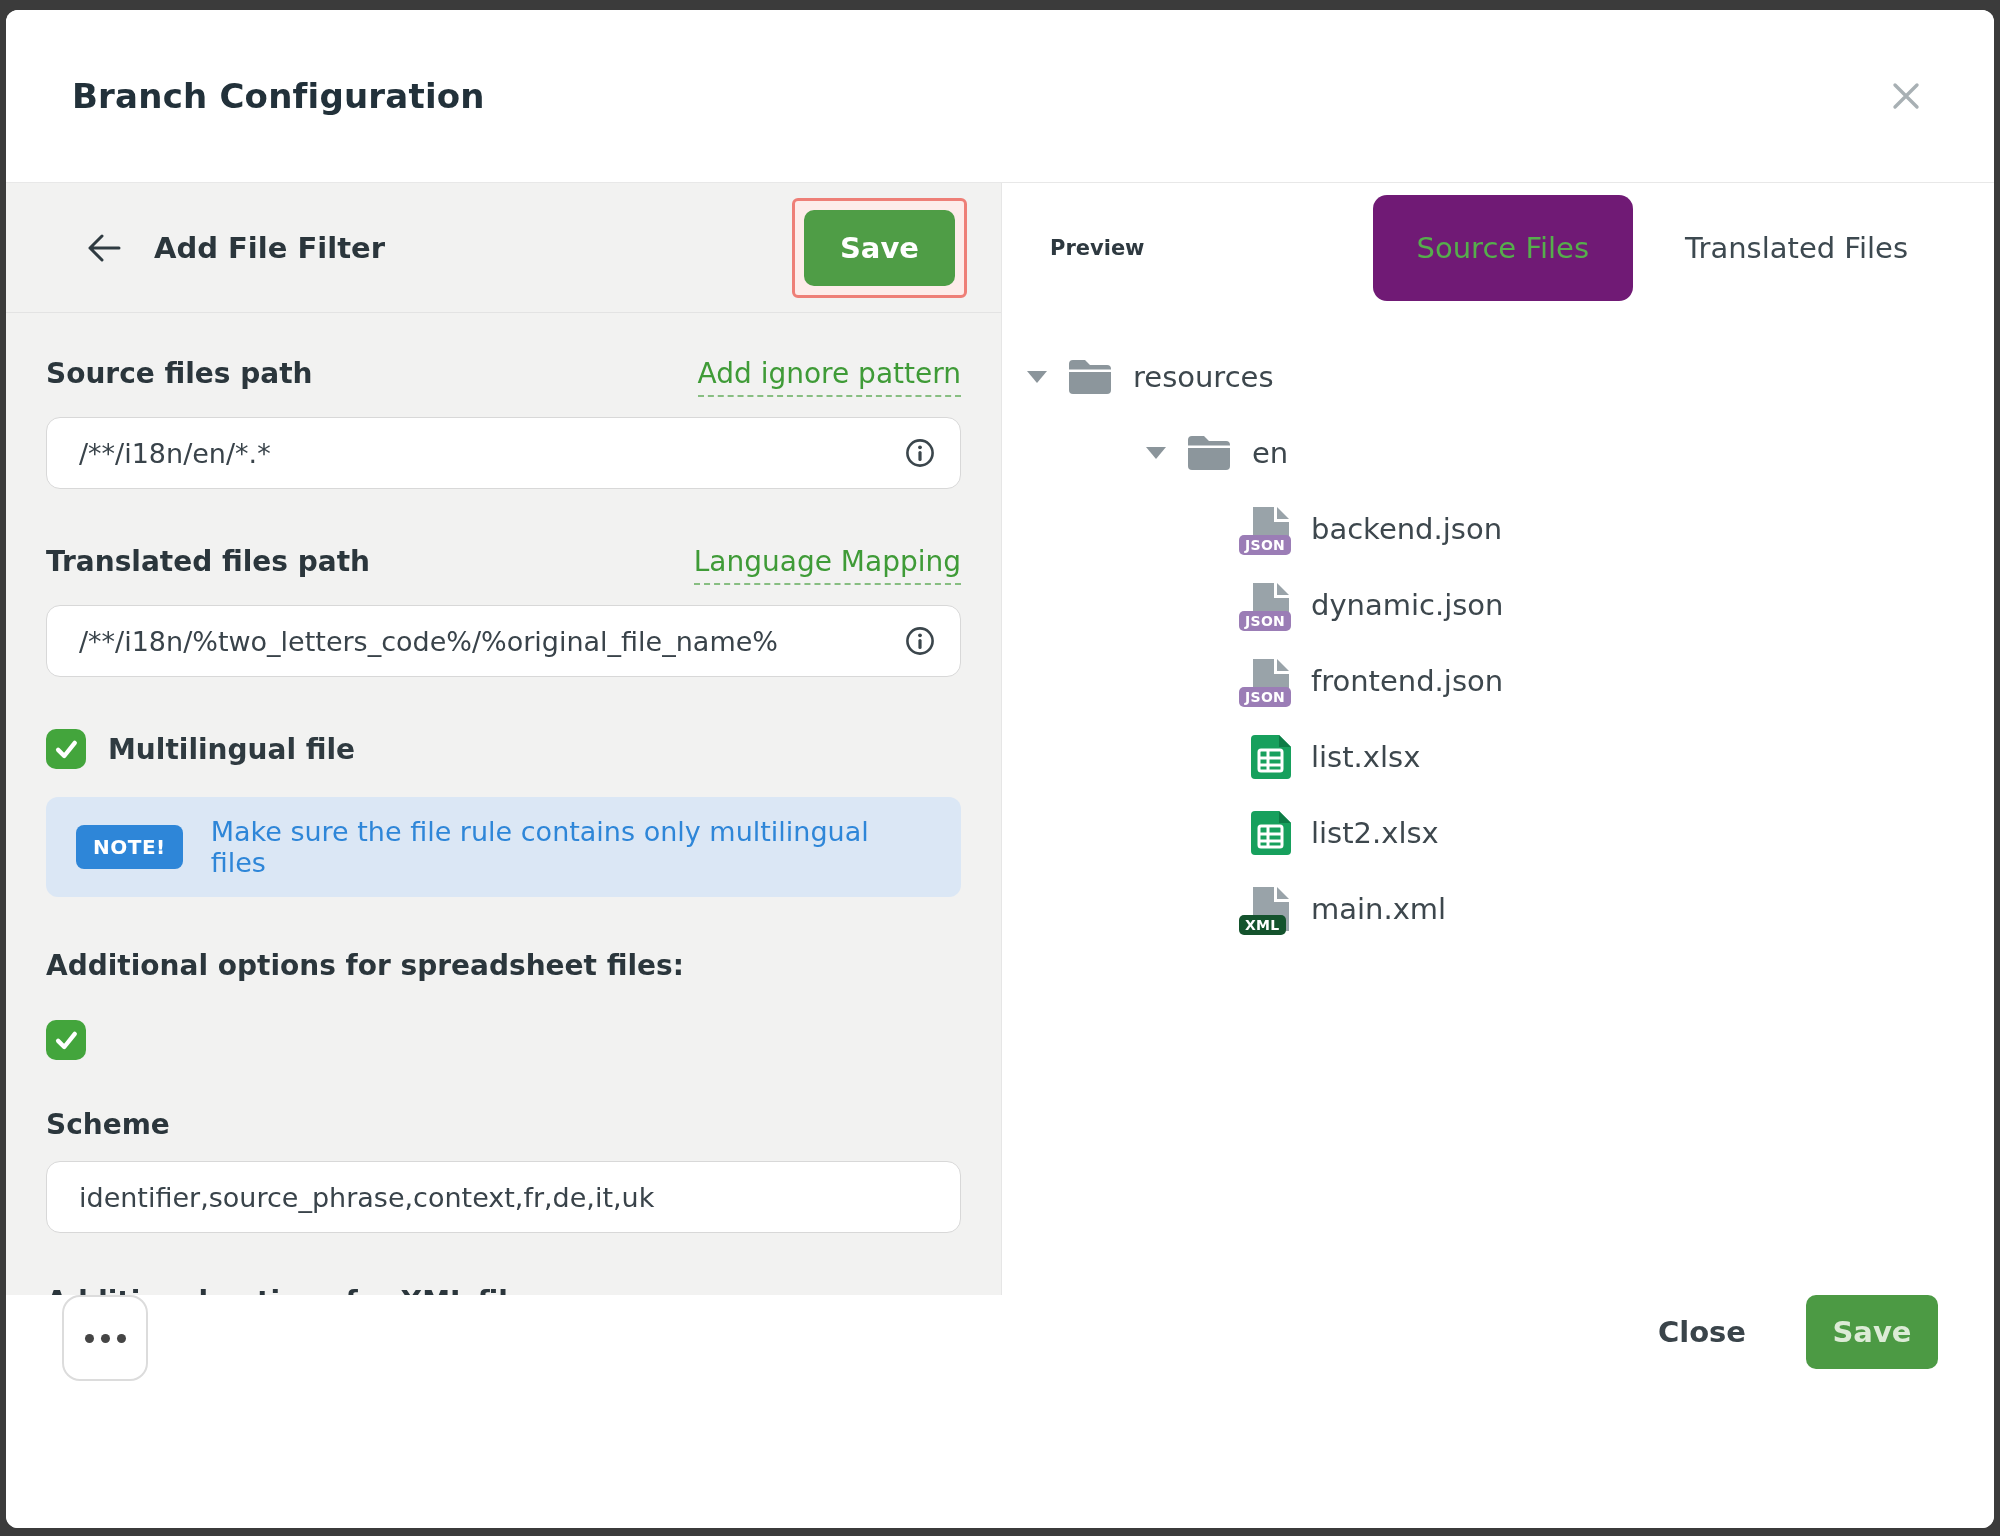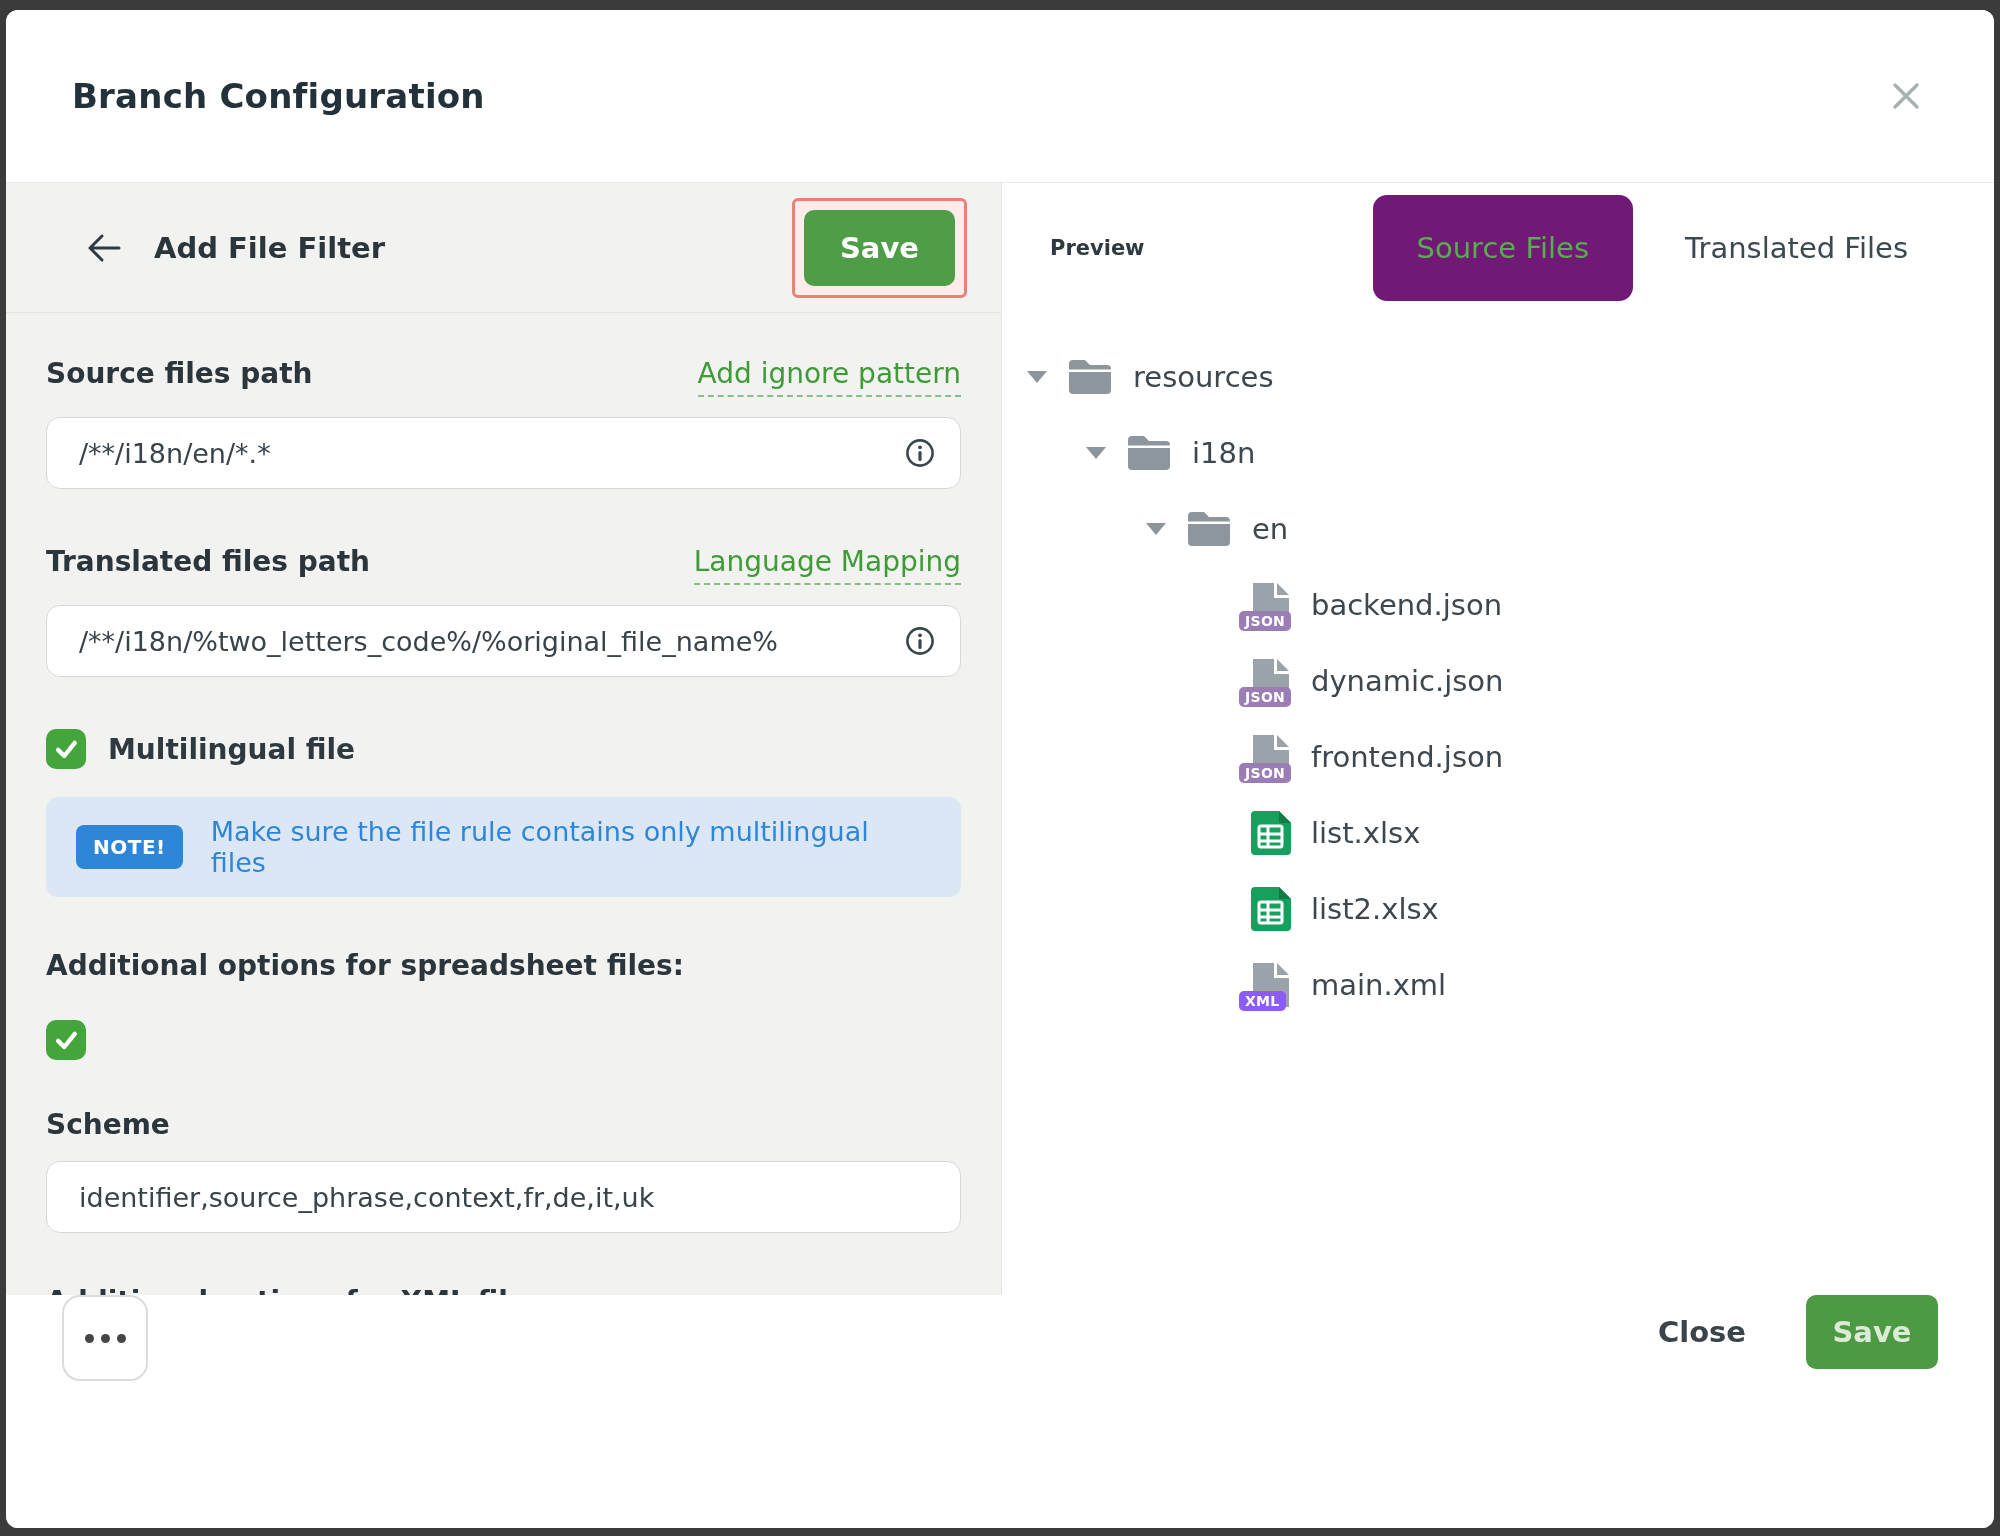--- a/index.html
+++ b/index.html
@@ -76,21 +76,21 @@
   .lvl0 { padding-left:25px; } .lvl1 { padding-left:84px; }
   .lvl2 { padding-left:144px; } .lvl3 { padding-left:243px; }
   .caret { width:0; height:0; border-left:10px solid transparent; border-right:10px solid transparent;
            border-top:12px solid #8b959b; margin-right:20px; flex:0 0 auto; }
   .ficon { position:relative; width:48px; height:52px; display:flex; align-items:center; flex:0 0 auto; }
   .ficon.folder { height:40px; }
   .badge { position:absolute; left:-6px; bottom:0; font-style:normal; color:#fff;
            font-size:14px; font-weight:700; letter-spacing:.3px; border-radius:5px;
            padding:3px 6px; line-height:1; }
   .badge.json { background:#9b7db6; }
-  .badge.xml  { background:#8b5cf6; }
+  .badge.xml  { background:#14532d; }
   .tlabel { font-size:29px; color:#3d474d; margin-left:18px; }
 
   
   .mfooter { height:233px; flex:0 0 233px; background:#fff; display:flex; align-items:flex-start;
              padding:0 56px; }
   .morebtn { width:86px; height:86px; background:#fff; border:2px solid #dcdcdc; border-radius:18px;
              display:flex; align-items:center; justify-content:center; gap:7px; cursor:pointer; }
   .dot { width:9px; height:9px; border-radius:50%; background:#454545; }
   .footright { margin-left:auto; display:flex; align-items:center; }
   .closebtn { background:none; border:none; font-family:inherit; font-size:29px; font-weight:600;
@@ -210,30 +210,20 @@
             <span class="caret"></span>
             <span class="ficon folder">
               <svg width="46" height="38" viewBox="0 0 46 38">
                   <path fill="#8c969c" d="M2 6 Q2 2 6 2 H18 l5 5 H40 Q44 7 44 11 V11.5 H2 Z"></path>
                   <path fill="#8c969c" d="M2 14 H44 V32 Q44 36 40 36 H6 Q2 36 2 32 Z"></path>
                 </svg>
             </span>
             <span class="tlabel">resources</span>
           </div>
 
-          <div class="trow lvl1">
-            <span class="caret"></span>
-            <span class="ficon folder">
-              <svg width="46" height="38" viewBox="0 0 46 38">
-                  <path fill="#8c969c" d="M2 6 Q2 2 6 2 H18 l5 5 H40 Q44 7 44 11 V11.5 H2 Z"></path>
-                  <path fill="#8c969c" d="M2 14 H44 V32 Q44 36 40 36 H6 Q2 36 2 32 Z"></path>
-                </svg>
-            </span>
-            <span class="tlabel">i18n</span>
-          </div>
 
           <div class="trow lvl2">
             <span class="caret"></span>
             <span class="ficon folder">
               <svg width="46" height="38" viewBox="0 0 46 38">
                   <path fill="#8c969c" d="M2 6 Q2 2 6 2 H18 l5 5 H40 Q44 7 44 11 V11.5 H2 Z"></path>
                   <path fill="#8c969c" d="M2 14 H44 V32 Q44 36 40 36 H6 Q2 36 2 32 Z"></path>
                 </svg>
             </span>
             <span class="tlabel">en</span>

